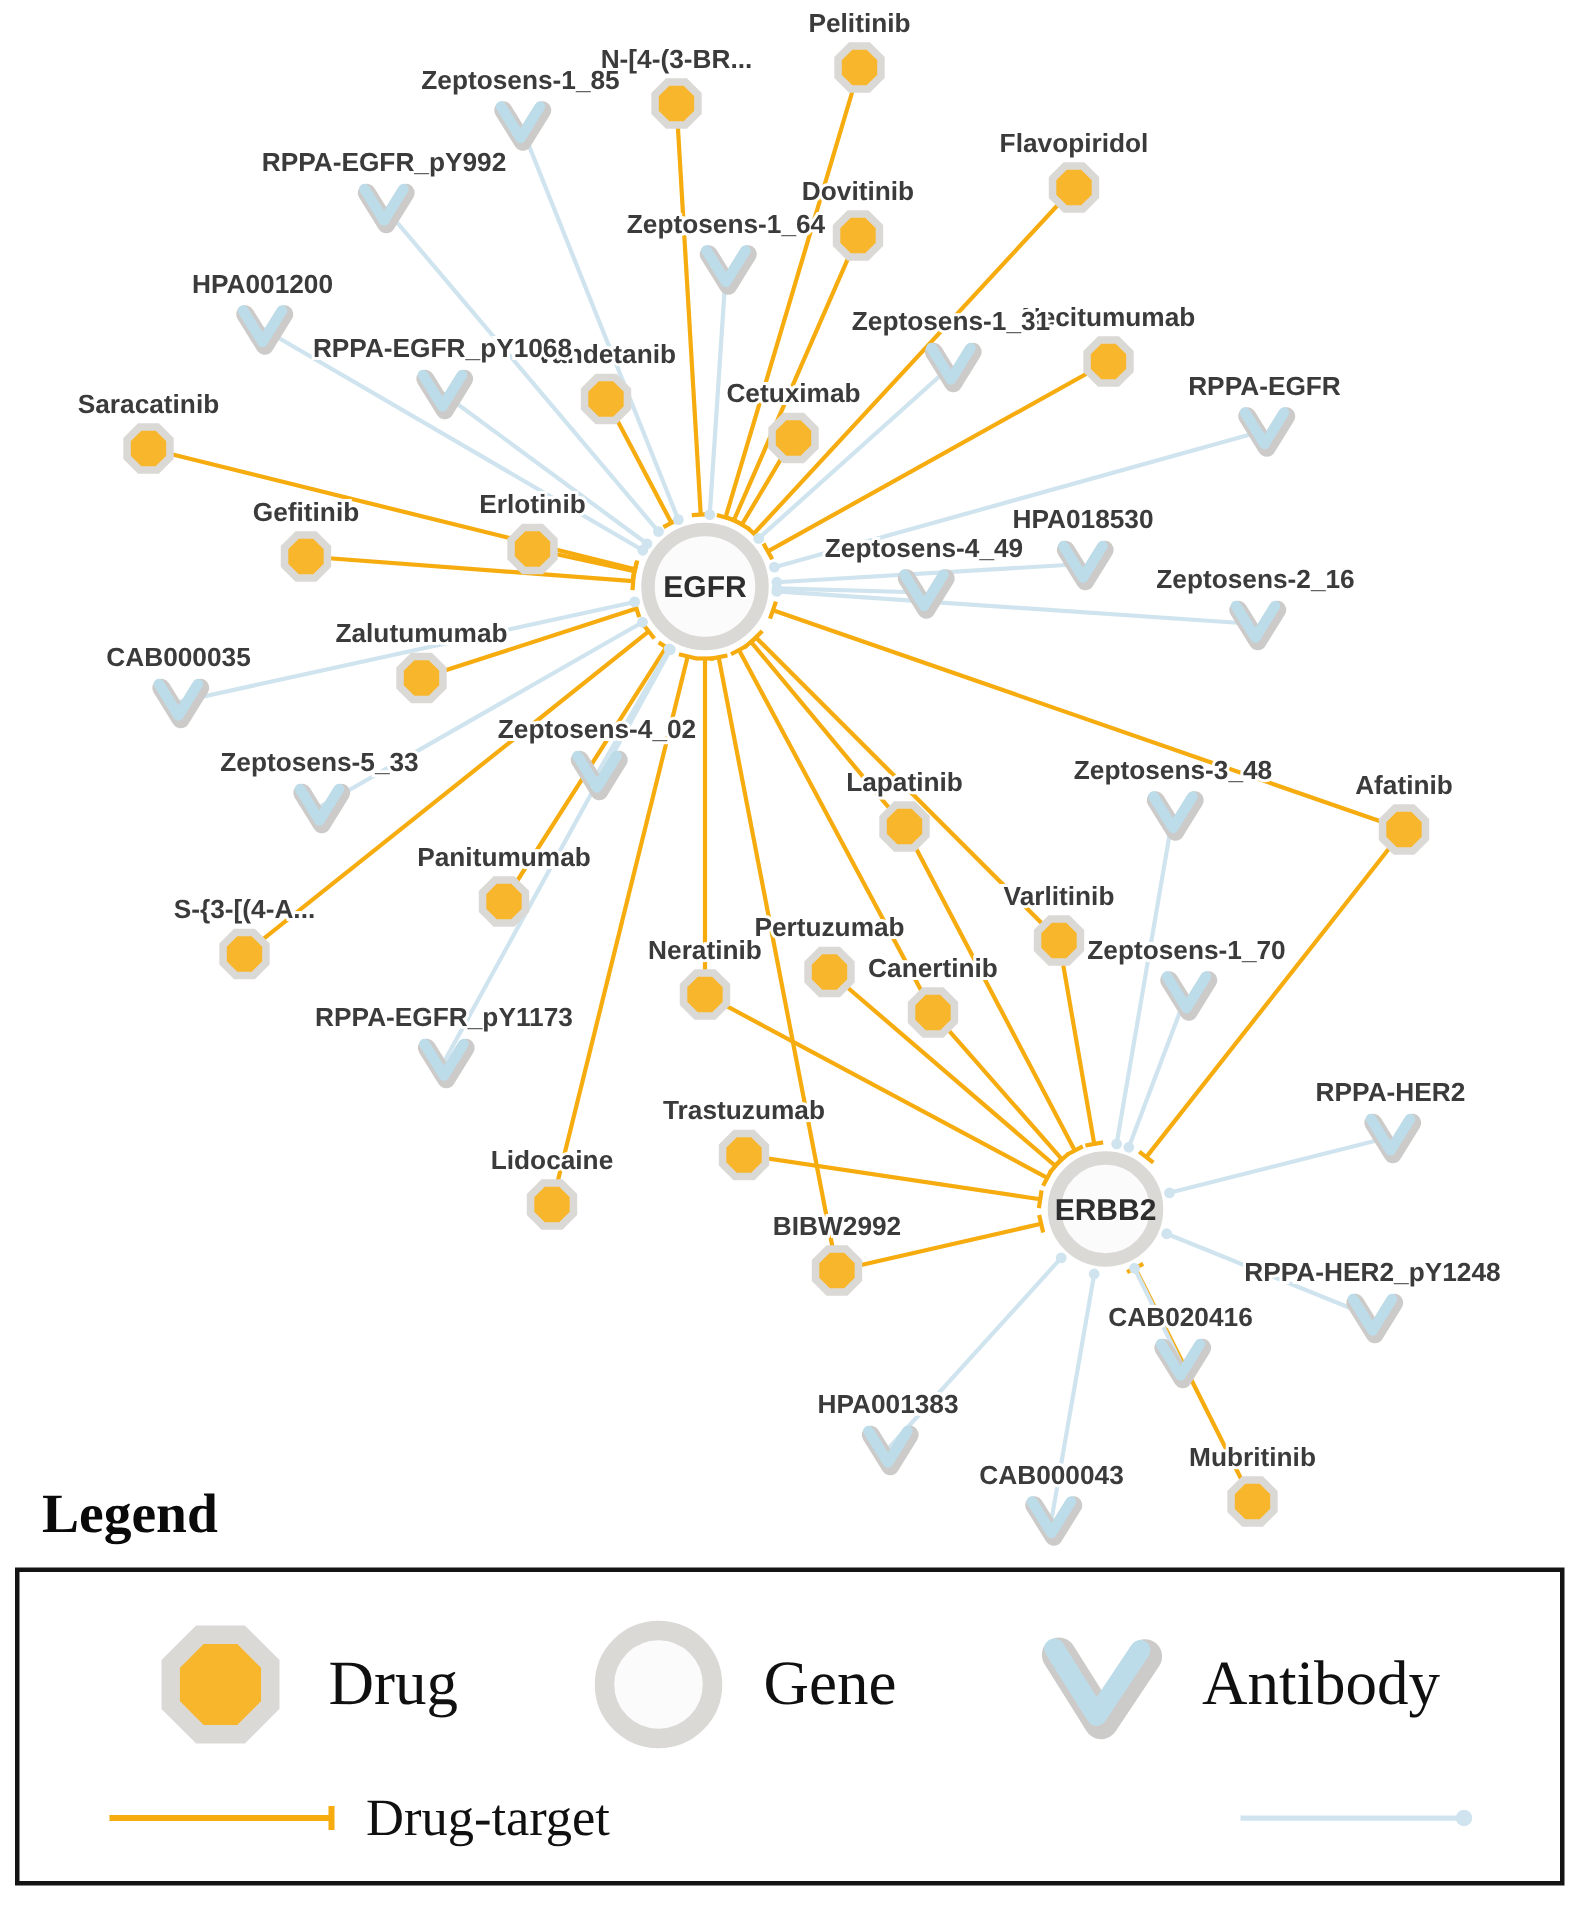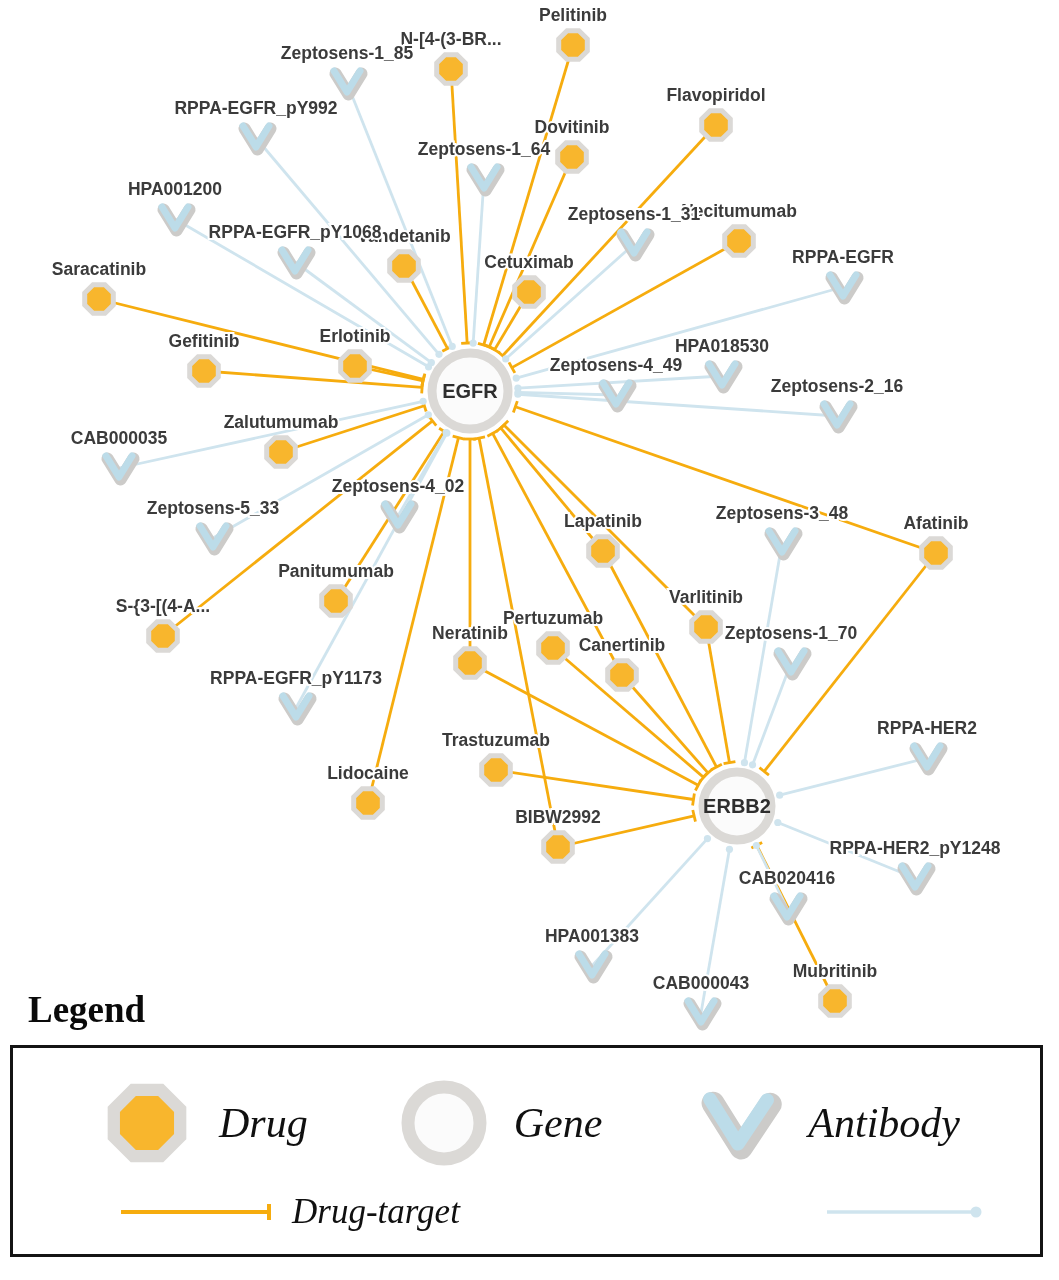--- a/index.html
+++ b/index.html
@@ -18,27 +18,27 @@
   .ab-chev{stroke:var(--c-ab_fill,#BCDCE9);stroke-width:7;fill:none;stroke-linecap:round;stroke-linejoin:round;}
   .nlabel{font-family:"Liberation Sans",sans-serif;font-weight:700;font-size:17.5px;
           fill:var(--c-label,#3B3B3B);stroke:#ffffff;stroke-width:4px;paint-order:stroke;text-anchor:middle;}
   .gene-label{font-family:"Liberation Sans",sans-serif;font-weight:700;font-size:20px;
           fill:#2e2e2e;text-anchor:middle;}
 
   
   .legend-title{position:absolute;left:12px;top:988px;
       font-family:"Liberation Serif",serif;font-weight:700;font-size:37px;color:#0a0a0a;margin-left:16px;}
   .legend-box{position:absolute;left:10px;top:1045px;width:1033px;height:212px;
-      border:3px solid #141414;background:#ffffff;box-sizing:border-box;font-style:italic;}
+      border:3px solid #141414;background:#ffffff;box-sizing:border-box;}
   .legend-row{display:flex;align-items:center;justify-content:space-between;
       height:118px;padding:16px 80px 0 82px;}
   .legend-item{display:flex;align-items:center;gap:20px;}
   .legend-item .lab{font-family:"Liberation Serif",serif;font-size:42px;color:#101010;}
   .legend-row2{display:flex;align-items:center;justify-content:space-between;
-      padding:10px 52px 0 104px;}
+      padding:10px 52px 0 56px;}
   .legend-item2{display:flex;align-items:center;gap:10px;}
   .legend-item2 .lab{font-family:"Liberation Serif",serif;font-size:35px;color:#101010;}
   .lg-oct{fill:var(--c-drug_fill,#F8B62D);stroke:var(--c-node_ring,#DBD9D6);stroke-width:13;}
   .lg-gene{fill:var(--c-gene_fill,#F6F6F6);stroke:var(--c-node_ring,#DBD9D6);stroke-width:13;}
   .lg-abshadow{stroke:var(--c-ab_shadow,#CCCBC9);stroke-width:22;fill:none;stroke-linecap:round;stroke-linejoin:round;}
   .lg-ab{stroke:var(--c-ab_fill,#BCDCE9);stroke-width:13;fill:none;stroke-linecap:round;stroke-linejoin:round;}
   .lg-dline{stroke:var(--c-edge_drug,#F6AC0E);stroke-width:4;}
   .lg-aline{stroke:var(--c-edge_ab,#CFE4EE);stroke-width:3.5;}
   .lg-adot{fill:var(--c-edge_ab,#CFE4EE);}
 </style>

